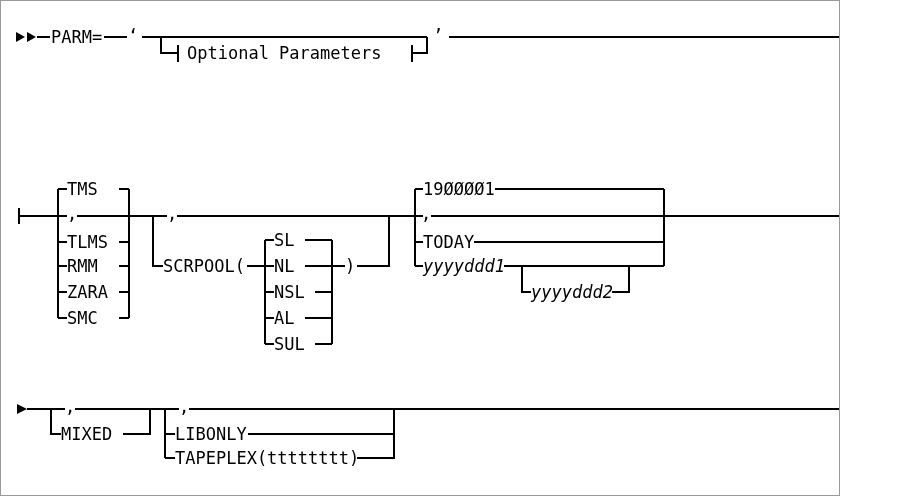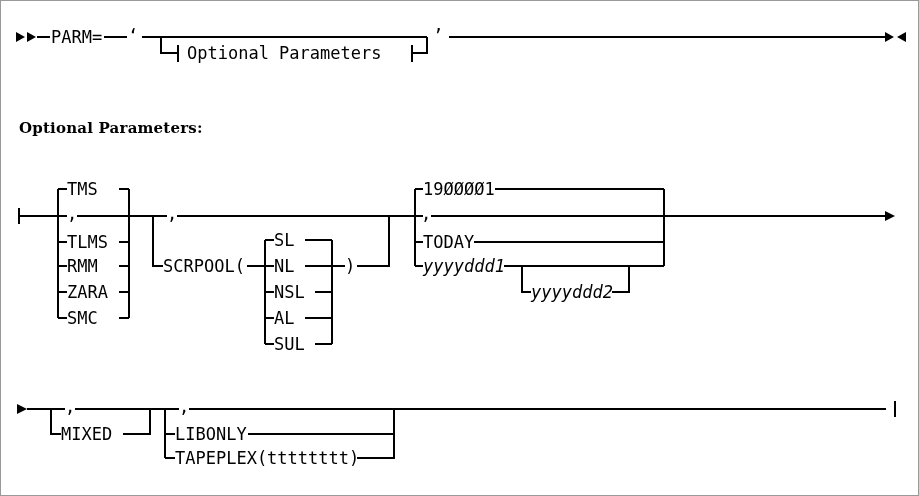--- a/index.html
+++ b/index.html
@@ -2,21 +2,21 @@
 <html><head>
 <meta charset="utf-8">
 <style>
   html, body {
     margin: 0;
     padding: 0;
     background: #ffffff;
   }
   #page {
     position: relative;
-    width: 919px;
+    width: 840px;
     height: 496px;
     background: #ffffff;
     border: 1px solid #999999;
     box-sizing: border-box;
     overflow: hidden;
     font-family: "DejaVu Sans Mono", monospace;
   }
   #diagram-svg {
     position: absolute;
     left: 0;
@@ -236,15 +236,14 @@
         <text class="token" x="174" y="458">TAPEPLEX(tttttttt)</text>
         <path class="rail" d="M 356 457 H 393 V 408"></path>
         <path class="rail" d="M 393 433 H 393"></path>
       </g>
 
       <path class="rail" d="M 894 400 V 416"></path>
     </g>
 
   </svg>
 
-  <div class="heading">Optional Parameters:</div>
 
 </div>
 
 </body></html>

